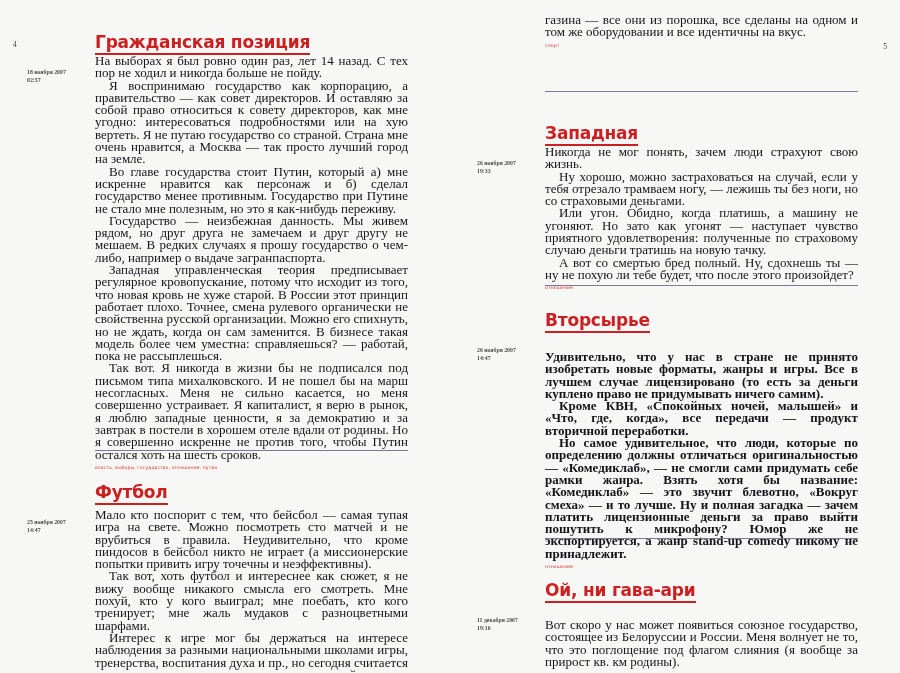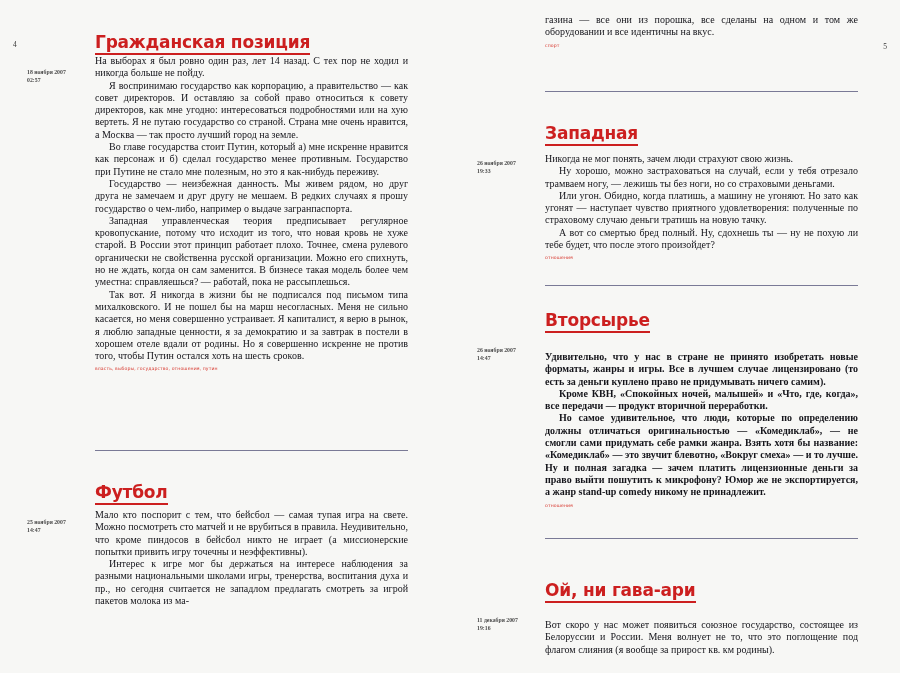--- a/index.html
+++ b/index.html
@@ -84,21 +84,21 @@
     color: #4a4a4a;
     font-weight: bold;
     text-align: left;
   }
   .meta .m-time { display: block; }
 
   .body {
     margin-left: 95px;
     margin-right: 42px;
     font-family: "Liberation Serif", serif;
-    font-size: 10px;
+    font-size: 13px;
     line-height: 12.3px;
     color: #14141a;
     text-align: justify;
     text-justify: inter-word;
   }
   .body p {
     margin: 0;
     text-indent: 14px;
   }
   .body p.first {
@@ -155,20 +155,21 @@
 
     <div class="entry" style="top:482px;">
       <div class="entry-inner">
         <h2 class="entry-title">Футбол</h2>
         <div class="meta" style="top:36px;">
           <span>25 ноября 2007</span>
           <span class="m-time">14:47</span>
         </div>
         <div class="body" style="margin-top:4px;">
           <p class="first">Мало кто поспорит с тем, что бейсбол — самая тупая игра на свете. Можно посмотреть сто матчей и не врубиться в правила. Неудивительно, что кроме пиндосов в бейсбол никто не играет (а миссионерские попытки привить игру точечны и неэффективны).</p>
+          <p>Так вот, хоть футбол и интереснее как сюжет, я не вижу вообще никакого смысла его смотреть. Мне похуй, кто у кого выиграл; мне поебать, кто кого тренирует; мне жаль мудаков с разноцветными шарфами.</p>
           <p>Интерес к игре мог бы держаться на интересе наблюдения за разными национальными школами игры, тренерства, воспитания духа и пр., но сегодня считается не западлом предлагать смотреть за игрой пакетов молока из ма-</p>
         </div>
       </div>
     </div>
 
   </div>
 
   <div class="page page-right">
 
     <div class="folio folio-right">5</div>
@@ -184,21 +185,21 @@
 
     <div class="rule" style="top:91px;"></div>
 
     <div class="entry" style="top:123px;">
       <div class="entry-inner">
         <h2 class="entry-title">Западная</h2>
         <div class="meta" style="top:36px;">
           <span>26 ноября 2007</span>
           <span class="m-time">19:33</span>
         </div>
-        <div class="body" style="margin-top:7px;">
+        <div class="body" style="margin-top:0;">
           <p class="first">Никогда не мог понять, зачем люди страхуют свою жизнь.</p>
           <p>Ну хорошо, можно застраховаться на случай, если у тебя отрезало трамваем ногу, — лежишь ты без ноги, но со страховыми деньгами.</p>
           <p>Или угон. Обидно, когда платишь, а машину не угоняют. Но зато как угонят — наступает чувство приятного удовлетворения: полученные по страховому случаю деньги тратишь на новую тачку.</p>
           <p>А вот со смертью бред полный. Ну, сдохнешь ты — ну не похую ли тебе будет, что после этого произойдет?</p>
         </div>
         <div class="tags">отношения</div>
       </div>
     </div>
 
     <div class="rule" style="top:285px;"></div>

